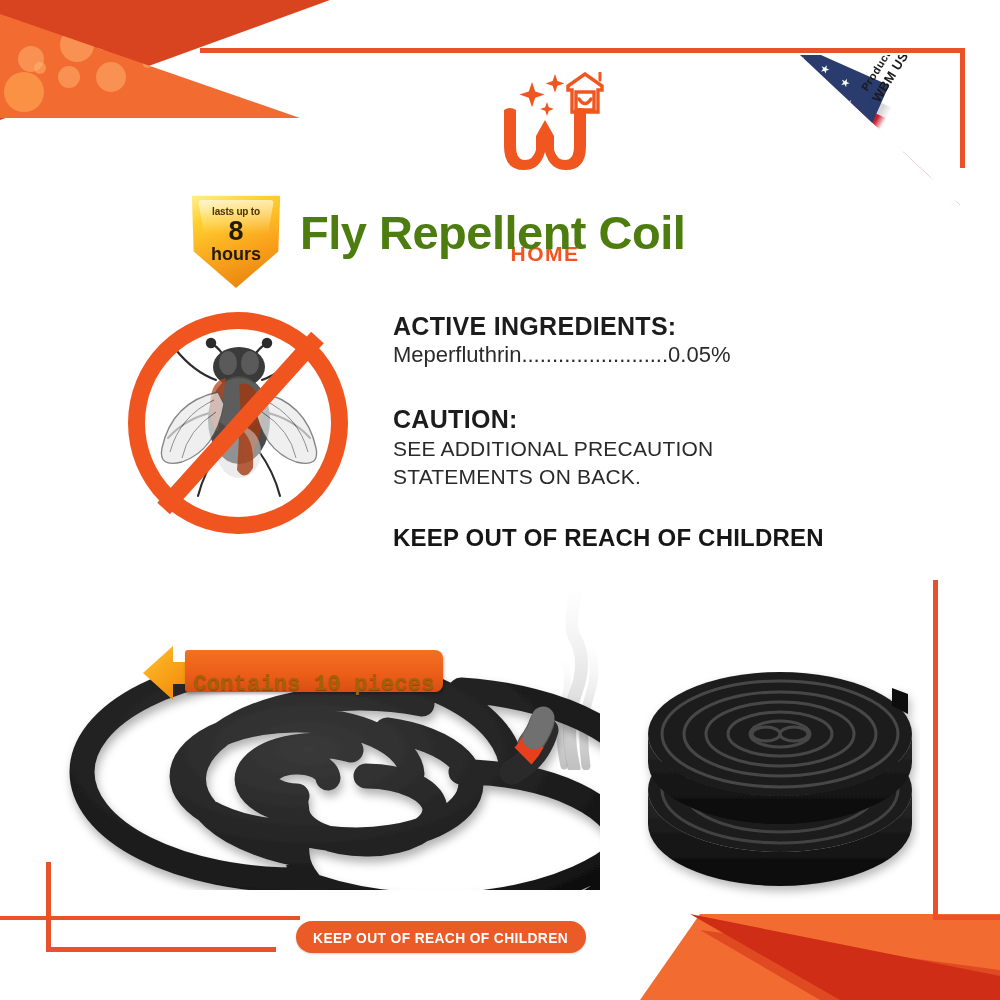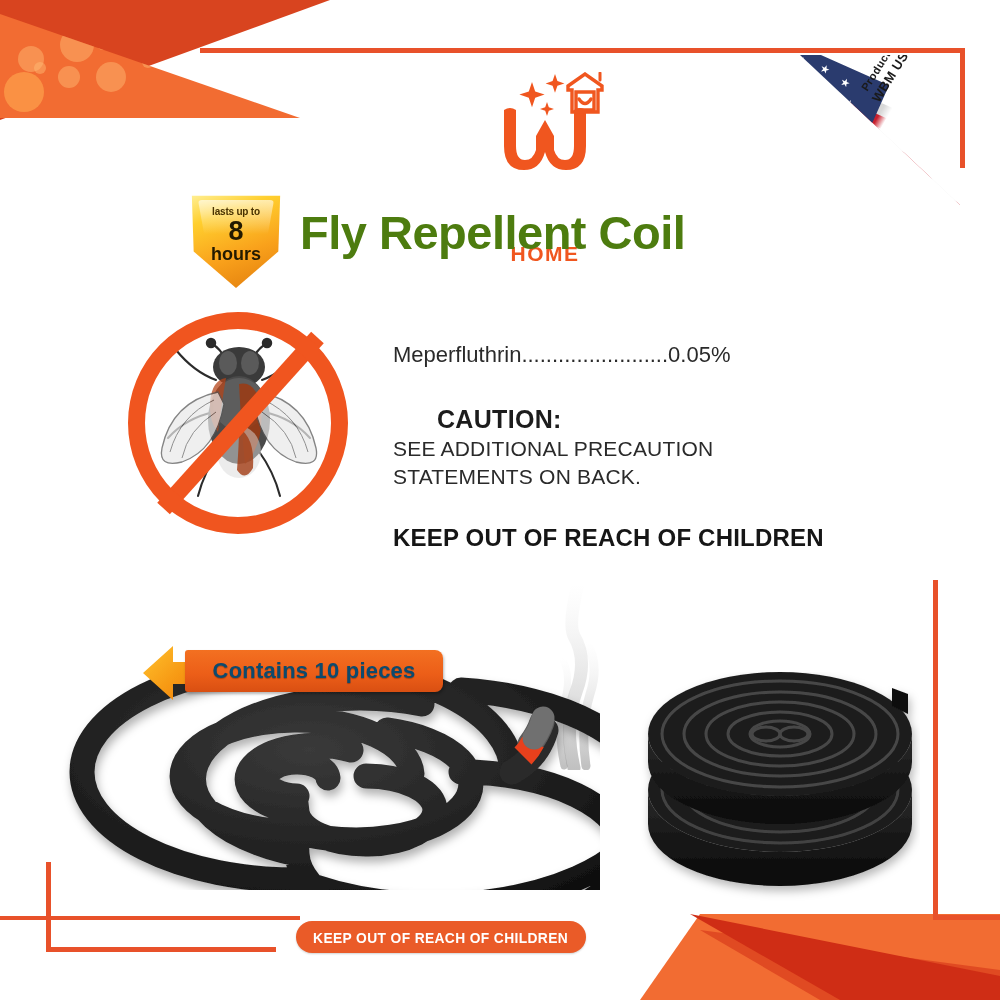--- a/index.html
+++ b/index.html
@@ -129,44 +129,45 @@
   }
   #nofly-slash{
     position:absolute;left:104px;top:-4px;width:17px;height:230px;
     background:#f0551f;transform:rotate(42deg);transform-origin:center center;
   }
   #fly-art{position:absolute;left:28px;top:22px;width:166px;height:180px;}
 
   
   #txt-active-h{position:absolute;left:393px;top:312px;font-size:25px;font-weight:bold;color:#1c1c1c;letter-spacing:.3px;}
   #txt-active-b{position:absolute;left:393px;top:342px;font-size:22px;color:#2a2a2a;}
-  #txt-caution-h{position:absolute;left:393px;top:405px;font-size:25px;font-weight:bold;color:#1c1c1c;letter-spacing:.3px;margin-left:44px;}
+  #txt-caution-h{position:absolute;left:393px;top:405px;font-size:25px;font-weight:bold;color:#1c1c1c;letter-spacing:.3px;}
   #txt-caution-1{position:absolute;left:393px;top:437px;font-size:21px;color:#2a2a2a;letter-spacing:.2px;}
   #txt-caution-2{position:absolute;left:393px;top:465px;font-size:21px;color:#2a2a2a;letter-spacing:.2px;}
   #txt-keepout{position:absolute;left:393px;top:524px;font-size:24px;font-weight:bold;color:#161616;letter-spacing:.2px;}
 
   
   #contains-banner{position:absolute;left:143px;top:650px;width:300px;height:44px;z-index:6;}
   #contains-arrow{
     position:absolute;left:0;top:-4px;width:60px;height:54px;
     background:linear-gradient(135deg,#ffc22e 0%,#f79a14 55%,#ef7d0d 100%);
     clip-path:polygon(0 50%,30px 0,30px 16px,60px 16px,60px 38px,30px 38px,30px 100%);
     filter:drop-shadow(1px 2px 2px rgba(0,0,0,.25));
   }
   #contains-plate{
     position:absolute;left:42px;top:0;width:258px;height:42px;
     background:linear-gradient(180deg,#f37021 0%,#ec5e18 58%,#d94f12 100%);
     border-radius:3px 8px 8px 3px;
     box-shadow:1px 2px 3px rgba(0,0,0,.28);
   }
   #contains-text{
-    position:absolute;left:42px;top:0;width:258px;height:42px;
+    position:absolute;left:42px;top:13px;width:258px;height:42px;
     display:flex;align-items:center;justify-content:center;
-    color:#0c4a6e;font-weight:bold;font-size:22px;letter-spacing:.2px;
+    color:#a16207;font-weight:bold;font-size:22px;letter-spacing:.2px;
     text-shadow:0 1px 1px rgba(0,0,0,.28);
+    font-family:Liberation Mono, monospace;
   }
 
   
   #coil-single{position:absolute;left:60px;top:660px;width:540px;height:230px;}
   #smoke{position:absolute;left:530px;top:580px;width:90px;height:190px;}
   #coil-stack{position:absolute;left:640px;top:672px;width:280px;height:230px;}
 
   
   #keepout-pill{
     position:absolute;left:296px;top:921px;width:290px;height:32px;
@@ -302,20 +303,21 @@
             <path d="M106 78 q28 18 34 46"></path>
         </g>
       </g>
       <ellipse cx="83" cy="118" rx="22" ry="26" fill="#d9d9d9" opacity=".5"></ellipse>
       <path d="M83 94 q16 10 14 40 q-8 14 -16 2 q2 -26 2 -42 Z" fill="#a33c14" opacity=".8"></path>
     </svg>
     <div id="nofly-slash"></div>
     <div id="nofly-ring"></div>
   </div>
 
+  <div id="txt-active-h">ACTIVE INGREDIENTS:</div>
   <div id="txt-active-b">Meperfluthrin........................0.05%</div>
   <div id="txt-caution-h">CAUTION:</div>
   <div id="txt-caution-2">STATEMENTS ON BACK.</div>
   <div id="txt-caution-1">SEE ADDITIONAL PRECAUTION</div>
   <div id="txt-keepout">KEEP OUT OF REACH OF CHILDREN</div>
 
   <svg id="smoke" viewBox="0 0 90 190">
     <defs>
       <linearGradient id="smokeGrad" x1="0" y1="1" x2="0" y2="0">
         <stop offset="0%" stop-color="#8e8e8e" stop-opacity=".55"></stop>

